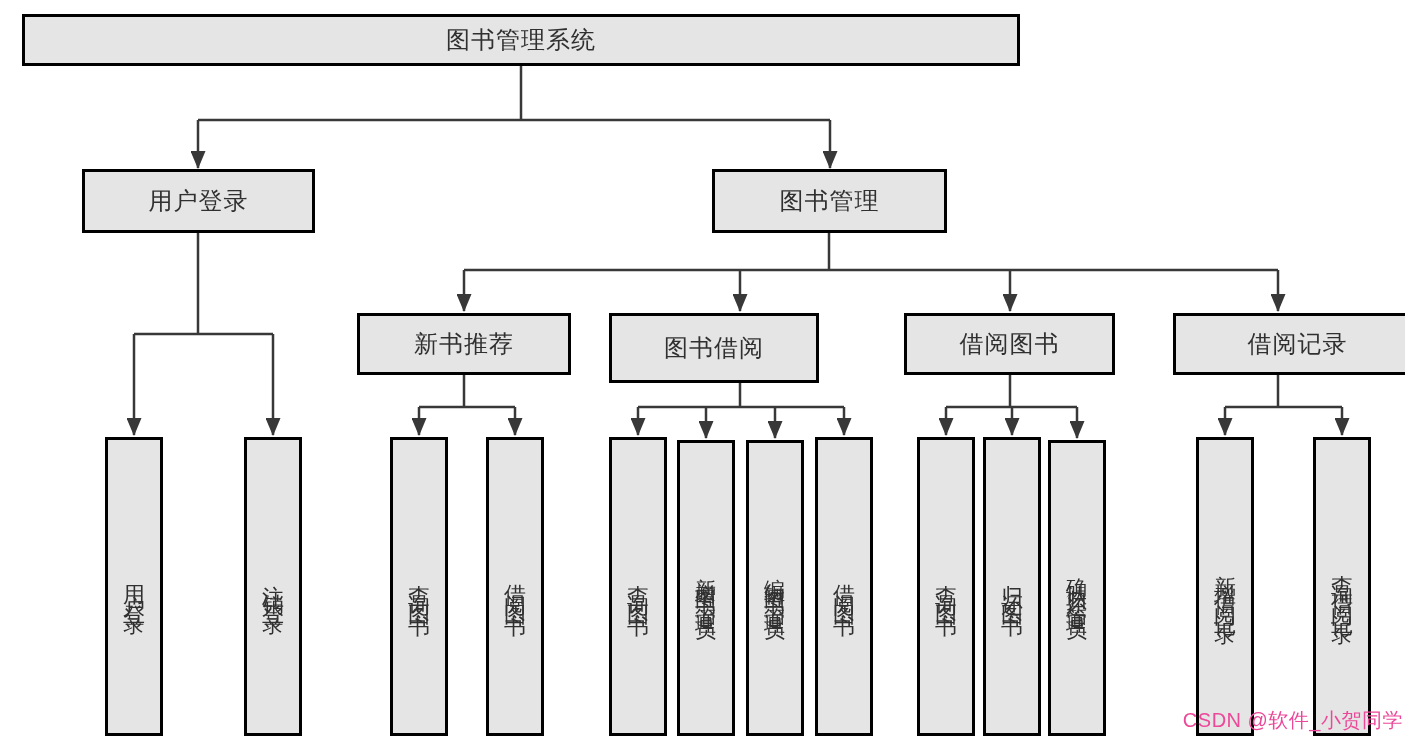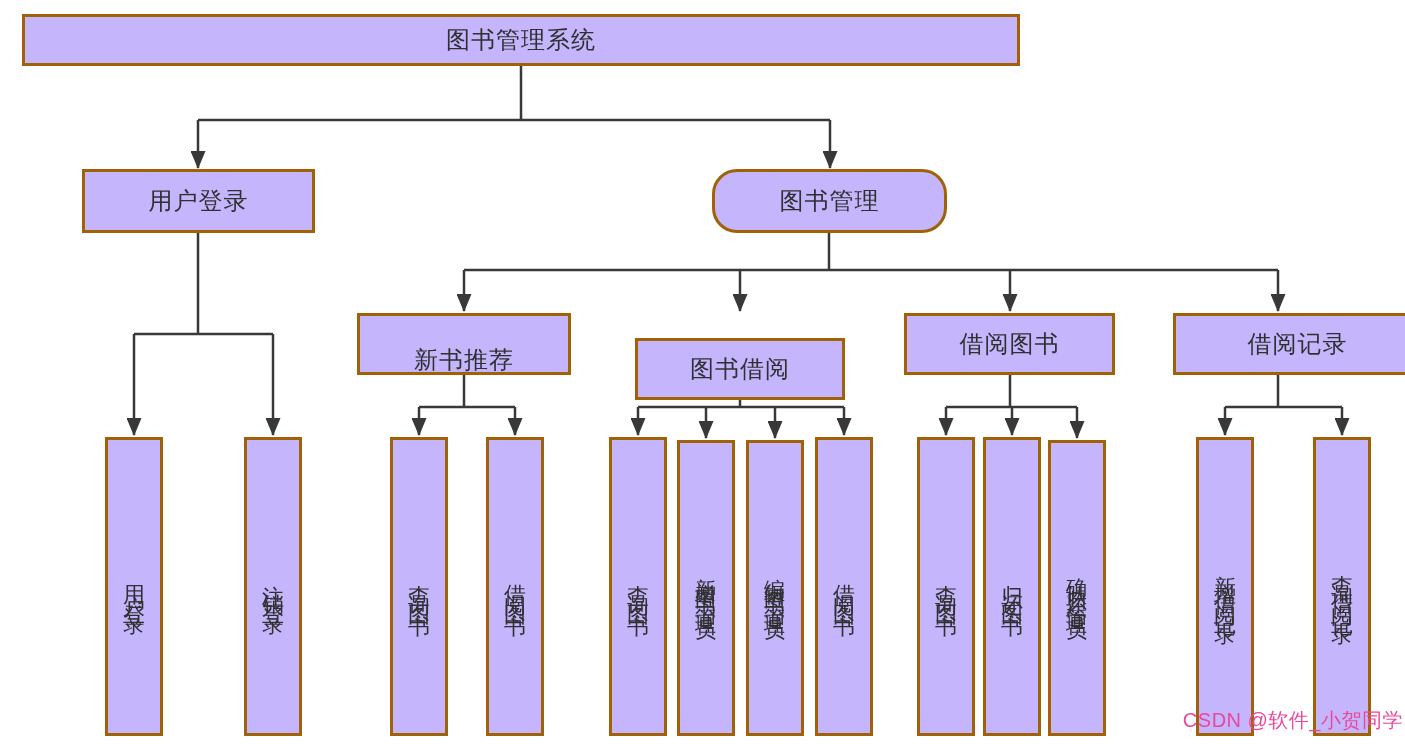--- a/index.html
+++ b/index.html
@@ -2,38 +2,38 @@
 <html><head>
 <meta charset="utf-8">
 <style>
   html,body{margin:0;padding:0;background:#ffffff;}
   .canvas{
     position:relative;width:1405px;height:747px;background:#ffffff;overflow:hidden;
     font-family:"Liberation Sans",sans-serif;color:#303030;
   }
   .connectors{position:absolute;left:0;top:0;z-index:1;}
   .box{
-    position:absolute;box-sizing:border-box;background:#c4b5fd;
-    border:3px solid #a16207;display:flex;align-items:center;justify-content:center;
+    position:absolute;box-sizing:border-box;background:#e5e5e5;
+    border:3px solid #000000;display:flex;align-items:center;justify-content:center;
     z-index:2;
   }
   .hnode span{
     font-size:24px;letter-spacing:1px;color:#303030;line-height:1;white-space:nowrap;
   }
   .vnode span{
     writing-mode:vertical-rl;text-orientation:mixed;
     font-size:22px;letter-spacing:10px;color:#303030;line-height:1;white-space:nowrap;
   }
   .vnode.tight span{font-size:21px;letter-spacing:6px;}
   
   .n-root{left:22px;top:14px;width:998px;height:52px;}
   .n-l2a{left:82px;top:169px;width:233px;height:64px;}
-  .n-l2b{left:712px;top:169px;width:235px;height:64px;border-radius:25px;}
-  .n-l3a{left:357px;top:313px;width:214px;height:62px;align-items:flex-end;}
-  .n-l3b{left:635px;top:313px;width:210px;height:62px;margin-top:25px;}
+  .n-l2b{left:712px;top:169px;width:235px;height:64px;}
+  .n-l3a{left:357px;top:313px;width:214px;height:62px;}
+  .n-l3b{left:609px;top:313px;width:210px;height:70px;}
   .n-l3c{left:904px;top:313px;width:211px;height:62px;}
   .n-l3d{left:1173px;top:313px;width:249px;height:62px;}
   .leaf{top:437px;width:58px;height:299px;}
   .leaf.tall-offset{top:440px;height:296px;}
   .n-f1{left:105px;}  .n-f2{left:244px;}
   .n-f3{left:390px;}  .n-f4{left:486px;}
   .n-f5{left:609px;}  .n-f6{left:677px;} .n-f7{left:746px;} .n-f8{left:815px;}
   .n-f9{left:917px;}  .n-f10{left:983px;} .n-f11{left:1048px;}
   .n-f12{left:1196px;} .n-f13{left:1313px;}
   .watermark{

